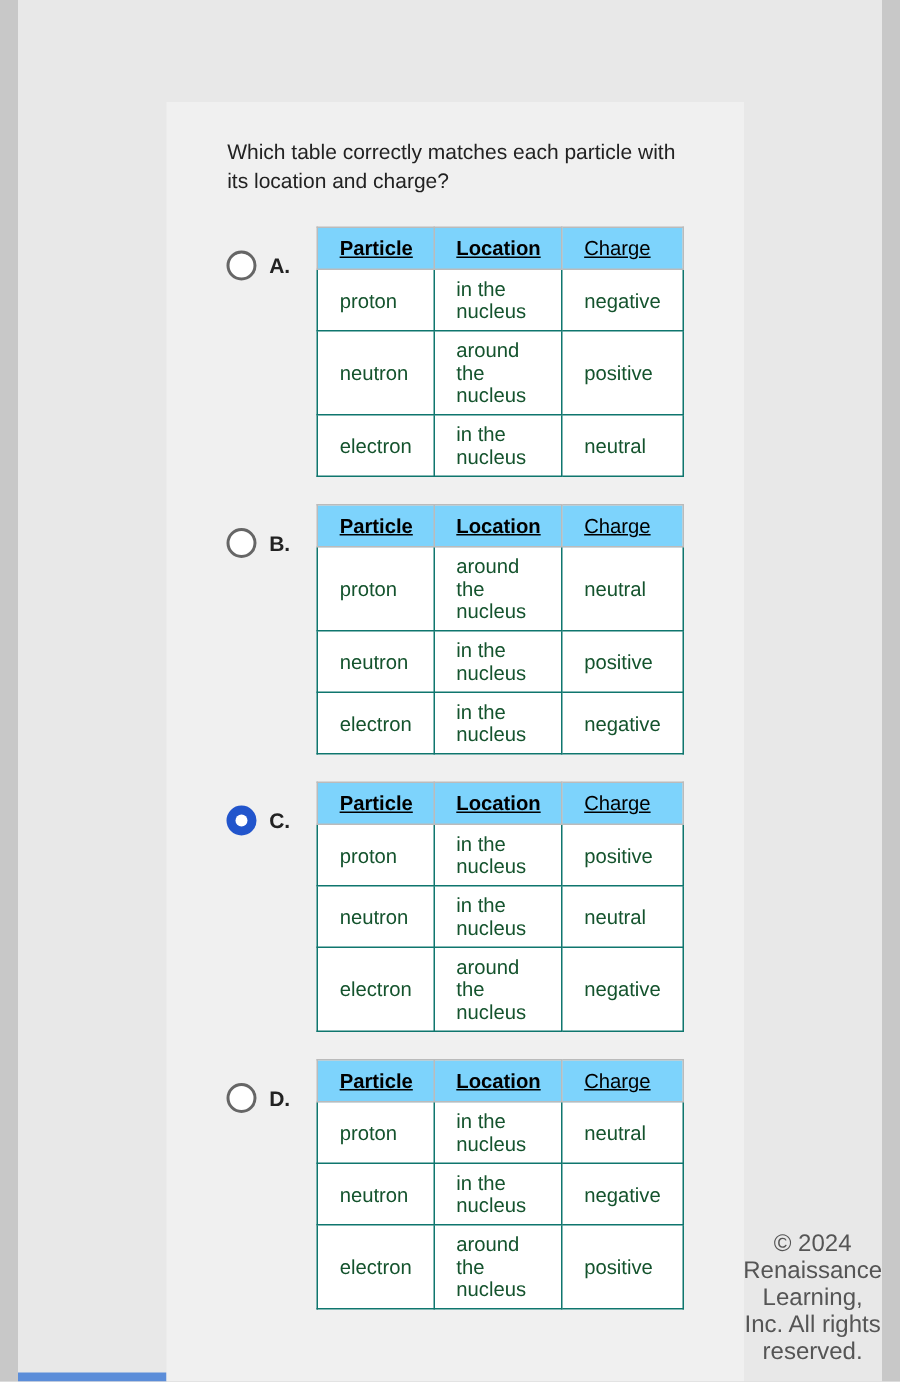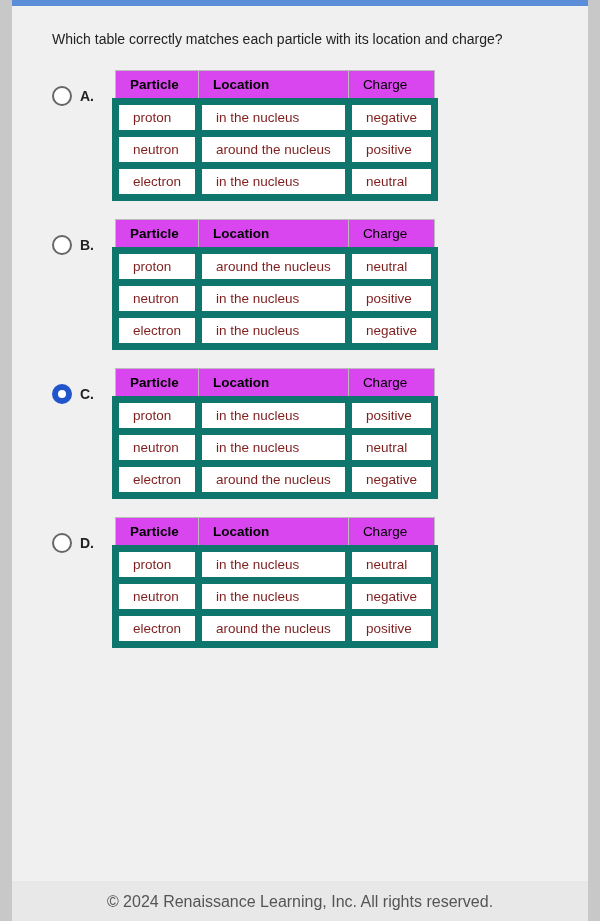--- a/index.html
+++ b/index.html
@@ -13,21 +13,22 @@
       align-items: flex-start;
       min-height: 921px;
       padding: 0;
     }
 
     .page-container {
       width: 576px;
       min-height: 921px;
       background: #e8e8e8;
       display: flex;
-      flex-direction: column;
+      flex-direction: row;
+      align-items: flex-end;
     }
 
     .top-bar {
       width: 100%;
       height: 6px;
       background: #5b8dd9;
     }
 
     .content-area {
       background: #f0f0f0;
@@ -87,32 +88,33 @@
       font-weight: bold;
       min-width: 18px;
     }
 
     .answer-table {
       border-collapse: collapse;
       font-size: 13.5px;
     }
 
     .answer-table th {
-      background: #d946ef;
+      background: #7dd3fc;
       font-weight: bold;
       padding: 6px 14px;
       border: 1px solid #bbb;
       text-align: left;
+      text-decoration: underline;
     }
 
     .answer-table td {
       padding: 5px 14px;
-      border: 7px solid #0f766e;
+      border: 1px solid #0f766e;
       background: #fff;
-      color: #7f1d1d;
+      color: #14532d;
     }
 
     .answer-table tr:first-child th:last-child,
     .answer-table tr td:last-child {
       font-weight: normal;
     }
 
     .footer {
       text-align: center;
       font-size: 16px;

